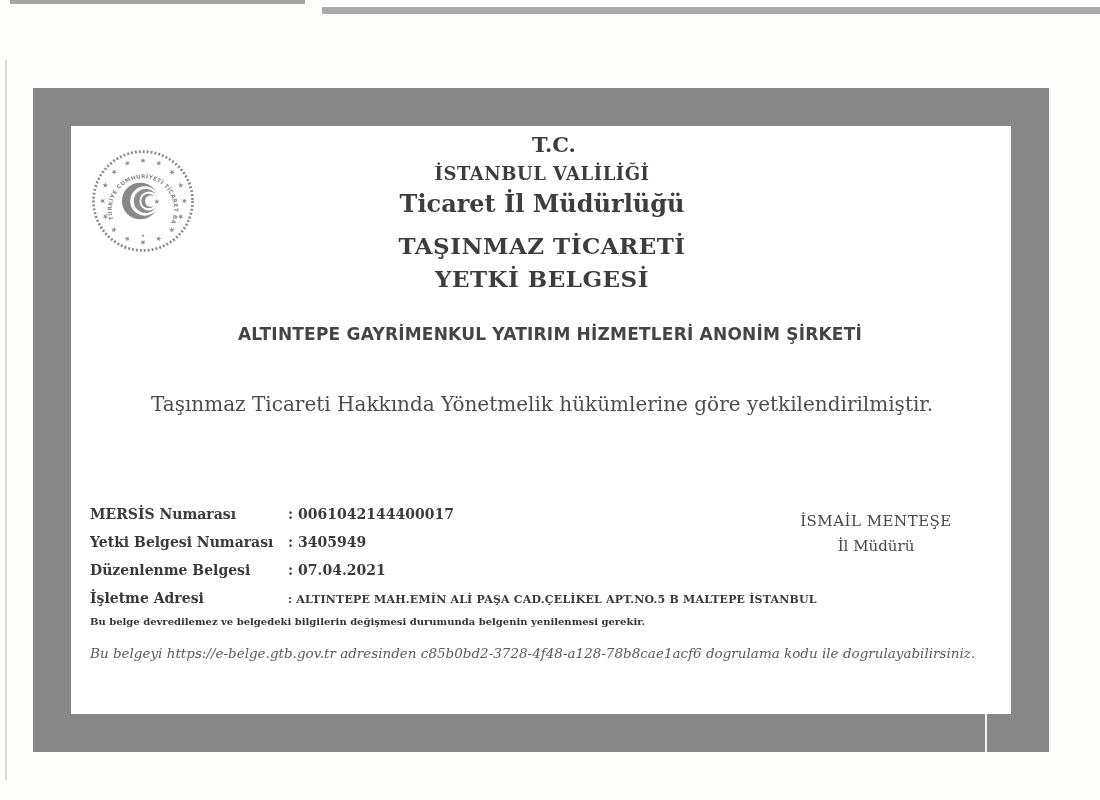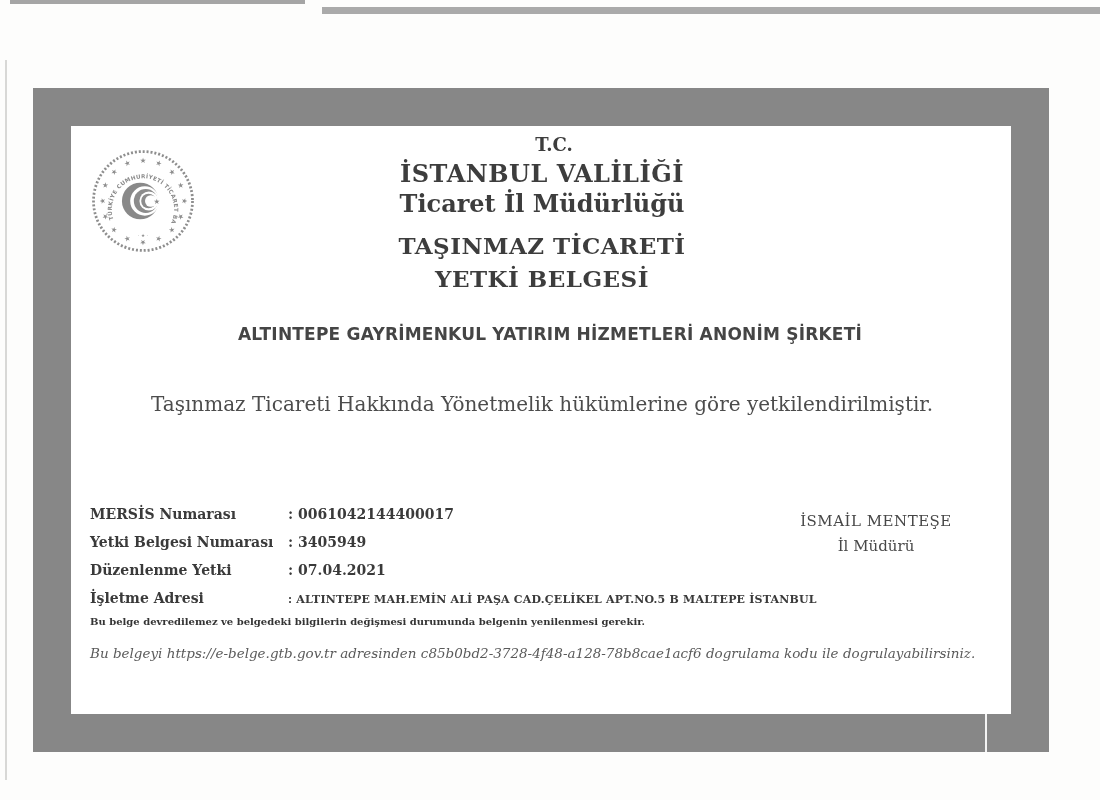--- a/index.html
+++ b/index.html
@@ -17,22 +17,22 @@
   
   .frame{
     position:absolute;left:33px;top:88px;width:1016px;height:664px;
     box-sizing:border-box;border:38px solid #878787;background:#ffffff;
   }
   .frame-artifact{position:absolute;left:985px;top:714px;width:2px;height:38px;background:rgba(255,255,255,.9);}
   
   .content{position:absolute;left:71px;top:126px;width:942px;height:588px;}
   .emblem{position:absolute;left:17px;top:20px;width:110px;height:110px;}
   .header{position:absolute;left:0;top:6px;width:100%;text-align:center;font-weight:bold;color:#3d3d3d;}
-  .hdr1{font-size:18px;line-height:26px;margin-left:24px;}
-  .hdr2{font-size:24px;line-height:31px;letter-spacing:.5px;text-align:center;}
+  .hdr1{font-size:21px;line-height:26px;margin-left:24px;}
+  .hdr2{font-size:18px;line-height:31px;letter-spacing:.5px;text-align:center;}
   .hdr3{font-size:24px;line-height:30px;}
   .title{position:absolute;left:0;top:103px;width:100%;text-align:center;font-weight:bold;color:#3d3d3d;
          font-size:23px;line-height:33px;letter-spacing:.5px;}
   .company{position:absolute;left:0;top:198px;width:100%;text-align:center;
            font-family:"DejaVu Sans", sans-serif;font-weight:bold;font-size:17px;color:#454545;letter-spacing:.2px;margin-left:8px;}
   .statement{position:absolute;left:0;top:266px;width:100%;text-align:center;
              font-size:20px;color:#4c4c4c;}
   .fields{position:absolute;left:19px;top:380px;width:700px;}
   .field-row{display:flex;align-items:baseline;margin-bottom:12px;font-weight:bold;font-size:14px;color:#3a3a3a;}
   .field-label{width:198px;flex:0 0 198px;}
@@ -122,21 +122,21 @@
     <div class="fields">
       <div class="field-row">
         <div class="field-label">MERSİS Numarası</div>
         <div class="field-value">: 0061042144400017</div>
       </div>
       <div class="field-row">
         <div class="field-label">Yetki Belgesi Numarası</div>
         <div class="field-value">: 3405949</div>
       </div>
       <div class="field-row">
-        <div class="field-label">Düzenlenme Yetki</div>
+        <div class="field-label">Düzenlenme Belgesi</div>
         <div class="field-value">: 07.04.2021</div>
       </div>
       <div class="field-row small">
         <div class="field-label">İşletme Adresi</div>
         <div class="field-value">: ALTINTEPE MAH.EMİN ALİ PAŞA CAD.ÇELİKEL APT.NO.5 B MALTEPE İSTANBUL</div>
       </div>
     </div>
 
     <div class="signature">
       <div class="sig-name">İSMAİL MENTEŞE</div>

